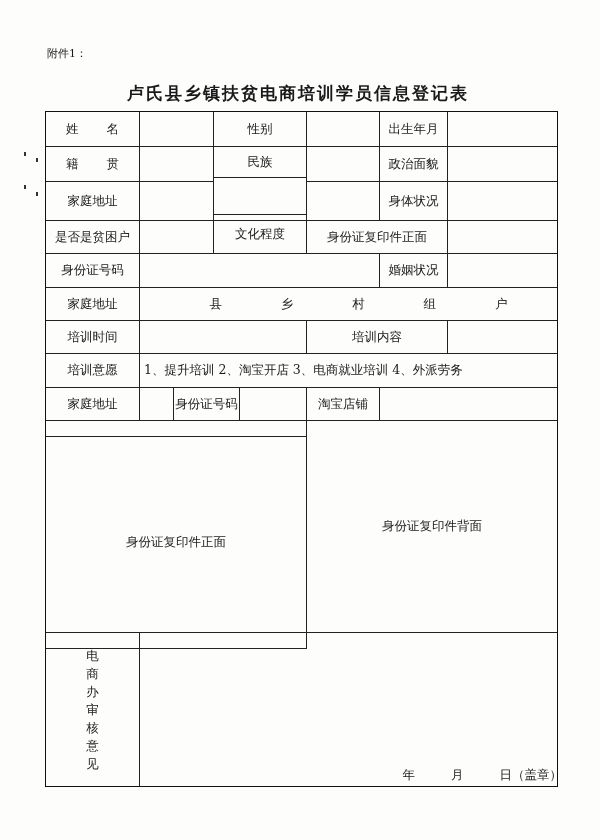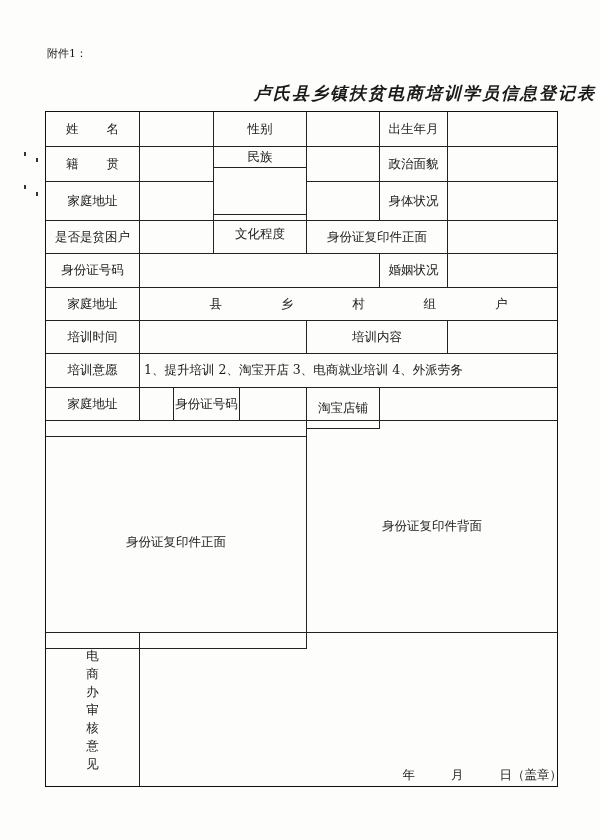--- a/index.html
+++ b/index.html
@@ -2,22 +2,22 @@
 <html><head>
   <meta charset="utf-8">
   <style>
     html, body { margin: 0; padding: 0; }
     body {
       width: 600px; height: 840px; background: #fdfdfc; position: relative; overflow: hidden;
       font-family: "DejaVu Serif", "Liberation Serif", serif; color: #1a1a1a;
     }
     .attach { position: absolute; left: 47px; top: 46px; font-size: 11px; }
     .title {
-      position: absolute; left: 0; width: 596px; top: 82px; text-align: right;
-      font-size: 17px; font-weight: bold; letter-spacing: 2px; font-style: italic;
+      position: absolute; left: 0; width: 596px; top: 82px; text-align: center;
+      font-size: 17px; font-weight: bold; letter-spacing: 2px;
     }
     .cell {
       position: absolute; box-sizing: border-box; border: 1px solid #222;
       display: flex; align-items: center; justify-content: center;
       font-size: 12.5px; white-space: nowrap;
     }
     .spread { justify-content: space-between; padding: 0 20px; }
     .left { justify-content: flex-start; padding-left: 6px; }
     .outer { position: absolute; left: 45px; top: 111px; width: 513px; height: 676px; border: 1.5px solid #111; box-sizing: border-box; pointer-events: none; }
     .vert { flex-direction: column; line-height: 18px; }
@@ -41,21 +41,21 @@
   <div class="cell" style="left:213px;top:111px;width:94px;height:36px;">性别</div>
   <div class="cell" style="left:306px;top:111px;width:74px;height:36px;"></div>
   <div class="cell" style="left:379px;top:111px;width:69px;height:36px;">出生年月</div>
   <div class="cell" style="left:447px;top:111px;width:111px;height:36px;"></div>
 
   <div class="cell spread" style="left:45px;top:146px;width:95px;height:36px;">
       <span>籍</span>
       <span>贯</span>
     </div>
   <div class="cell" style="left:139px;top:146px;width:75px;height:36px;"></div>
-  <div class="cell" style="left:213px;top:146px;width:94px;height:22px;">民族</div>
+  <div class="cell" style="left:213px;top:146px;width:94px;height:32px;">民族</div>
   <div class="cell" style="left:306px;top:146px;width:74px;height:36px;"></div>
   <div class="cell" style="left:379px;top:146px;width:69px;height:36px;">政治面貌</div>
   <div class="cell" style="left:447px;top:146px;width:111px;height:36px;"></div>
 
   <div class="cell" style="left:45px;top:181px;width:95px;height:40px;">家庭地址</div>
   <div class="cell" style="left:139px;top:181px;width:75px;height:40px;"></div>
   <div class="cell" style="left:213px;top:181px;width:94px;height:40px;margin-top:33px;">文化程度</div>
   <div class="cell" style="left:306px;top:181px;width:74px;height:40px;"></div>
   <div class="cell" style="left:379px;top:181px;width:69px;height:40px;">身体状况</div>
   <div class="cell" style="left:447px;top:181px;width:111px;height:40px;"></div>
@@ -84,21 +84,21 @@
   <div class="cell" style="left:306px;top:320px;width:142px;height:34px;">培训内容</div>
   <div class="cell" style="left:447px;top:320px;width:111px;height:34px;"></div>
 
   <div class="cell" style="left:45px;top:353px;width:95px;height:35px;">培训意愿</div>
   <div class="cell left" style="left:139px;top:353px;width:419px;height:35px;padding-left:4px;">1、提升培训  2、淘宝开店 3、电商就业培训 4、外派劳务</div>
 
   <div class="cell" style="left:45px;top:387px;width:95px;height:34px;">家庭地址</div>
   <div class="cell" style="left:139px;top:387px;width:35px;height:34px;"></div>
   <div class="cell" style="left:173px;top:387px;width:67px;height:34px;">身份证号码</div>
   <div class="cell" style="left:239px;top:387px;width:68px;height:34px;"></div>
-  <div class="cell" style="left:306px;top:387px;width:74px;height:42px;">淘宝店铺</div>
+  <div class="cell" style="left:306px;top:387px;width:74px;height:34px;">淘宝店铺</div>
   <div class="cell" style="left:379px;top:387px;width:179px;height:34px;"></div>
 
   <div class="cell" style="left:45px;top:436px;width:262px;height:213px;">
       <span>身份证复印件正面</span>
     </div>
   <div class="cell" style="left:306px;top:420px;width:252px;height:213px;">
       <span>身份证复印件背面</span>
     </div>
 
   <div class="cell vert" style="left:45px;top:632px;width:95px;height:155px;">

